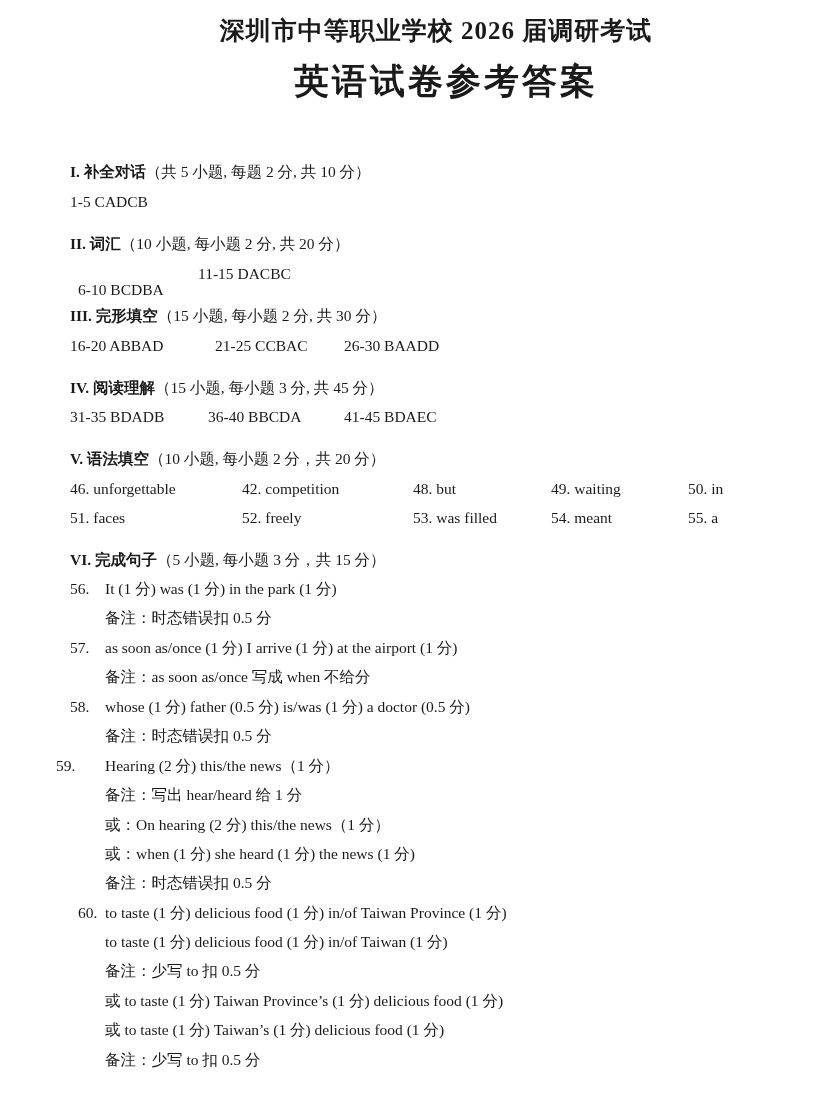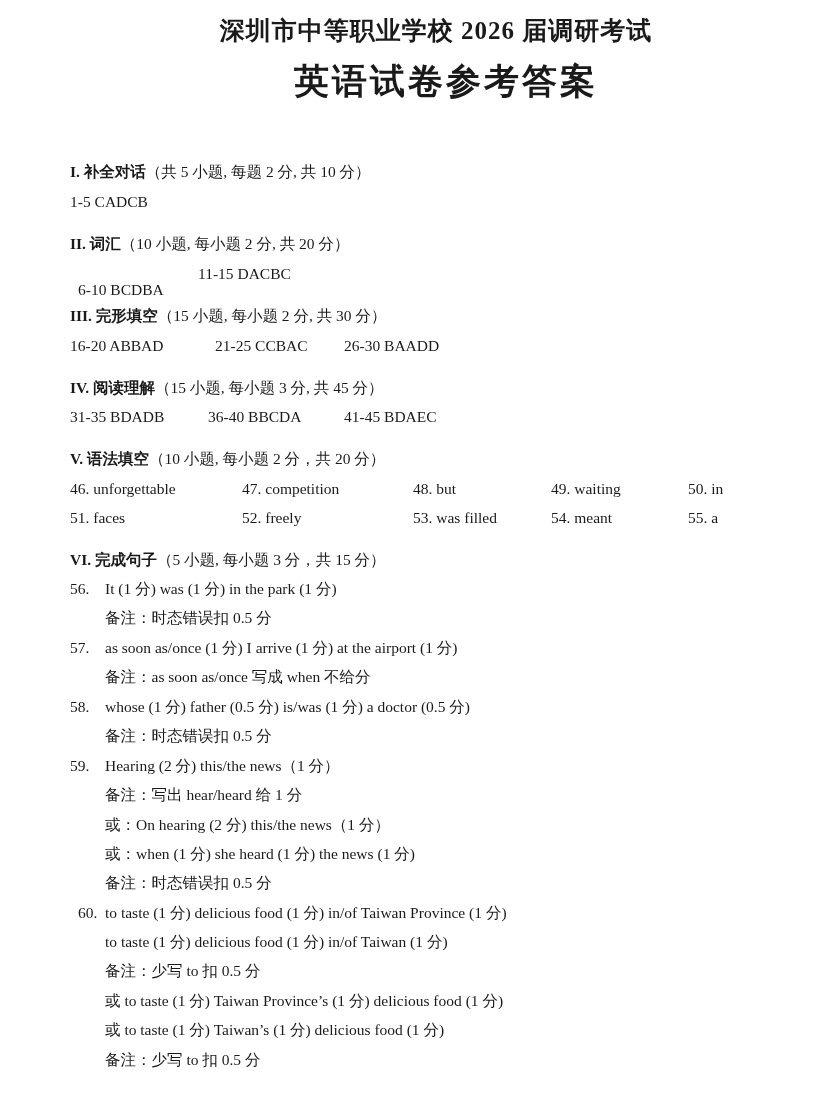--- a/index.html
+++ b/index.html
@@ -42,21 +42,21 @@
   <b>IV. 阅读理解</b><span class="rest">（15 小题, 每小题 3 分, 共 45 分）</span>
 </div>
 <div class="cell" style="top:407px;left:70px;">31-35 BDADB</div>
 <div class="cell" style="top:407px;left:208px;">36-40 BBCDA</div>
 <div class="cell" style="top:407px;left:344px;">41-45 BDAEC</div>
 
 <div class="line hdr" style="top:449px;left:70px;">
   <b>V. 语法填空</b><span class="rest">（10 小题, 每小题 2 分，共 20 分）</span>
 </div>
 <div class="cell" style="top:479px;left:70px;">46. unforgettable</div>
-<div class="cell" style="top:479px;left:242px;">47. competition</div>
+<div class="cell" style="top:479px;left:242px;">42. competition</div>
 <div class="cell" style="top:479px;left:413px;">48. but</div>
 <div class="cell" style="top:479px;left:551px;">49. waiting</div>
 <div class="cell" style="top:479px;left:688px;text-align:right;">50. in</div>
 <div class="cell" style="top:508px;left:70px;">51. faces</div>
 <div class="cell" style="top:508px;left:242px;">52. freely</div>
 <div class="cell" style="top:508px;left:413px;">53. was filled</div>
 <div class="cell" style="top:508px;left:551px;">54. meant</div>
 <div class="cell" style="top:508px;left:688px;">55. a</div>
 
 <div class="line hdr" style="top:550px;left:70px;">
@@ -68,21 +68,21 @@
 <div class="cell" style="top:608px;left:105px;">备注：时态错误扣 0.5 分</div>
 
 <div class="cell" style="top:638px;left:70px;">57.</div>
 <div class="cell" style="top:638px;left:105px;">as soon as/once (1 分) I arrive (1 分) at the airport (1 分)</div>
 <div class="cell" style="top:667px;left:105px;">备注：as soon as/once 写成 when 不给分</div>
 
 <div class="cell" style="top:697px;left:70px;">58.</div>
 <div class="cell" style="top:697px;left:105px;">whose (1 分) father (0.5 分) is/was (1 分) a doctor (0.5 分)</div>
 <div class="cell" style="top:726px;left:105px;">备注：时态错误扣 0.5 分</div>
 
-<div class="cell" style="top:756px;left:70px;">59.</div>
+<div class="cell" style="top:756px;left:56px;">59.</div>
 <div class="cell" style="top:756px;left:105px;">Hearing (2 分) this/the news（1 分）</div>
 <div class="cell" style="top:785px;left:105px;">备注：写出 hear/heard 给 1 分</div>
 <div class="cell" style="top:815px;left:105px;">或：On hearing (2 分) this/the news（1 分）</div>
 <div class="cell" style="top:844px;left:105px;">或：when (1 分) she heard (1 分) the news (1 分)</div>
 <div class="cell" style="top:873px;left:105px;">备注：时态错误扣 0.5 分</div>
 
 <div class="cell" style="top:903px;left:70px;margin-left:8px;">60.</div>
 <div class="cell" style="top:903px;left:105px;">to taste (1 分) delicious food (1 分) in/of Taiwan Province (1 分)</div>
 <div class="cell" style="top:932px;left:105px;">to taste (1 分) delicious food (1 分) in/of Taiwan (1 分)</div>
 <div class="cell" style="top:961px;left:105px;">备注：少写 to 扣 0.5 分</div>

